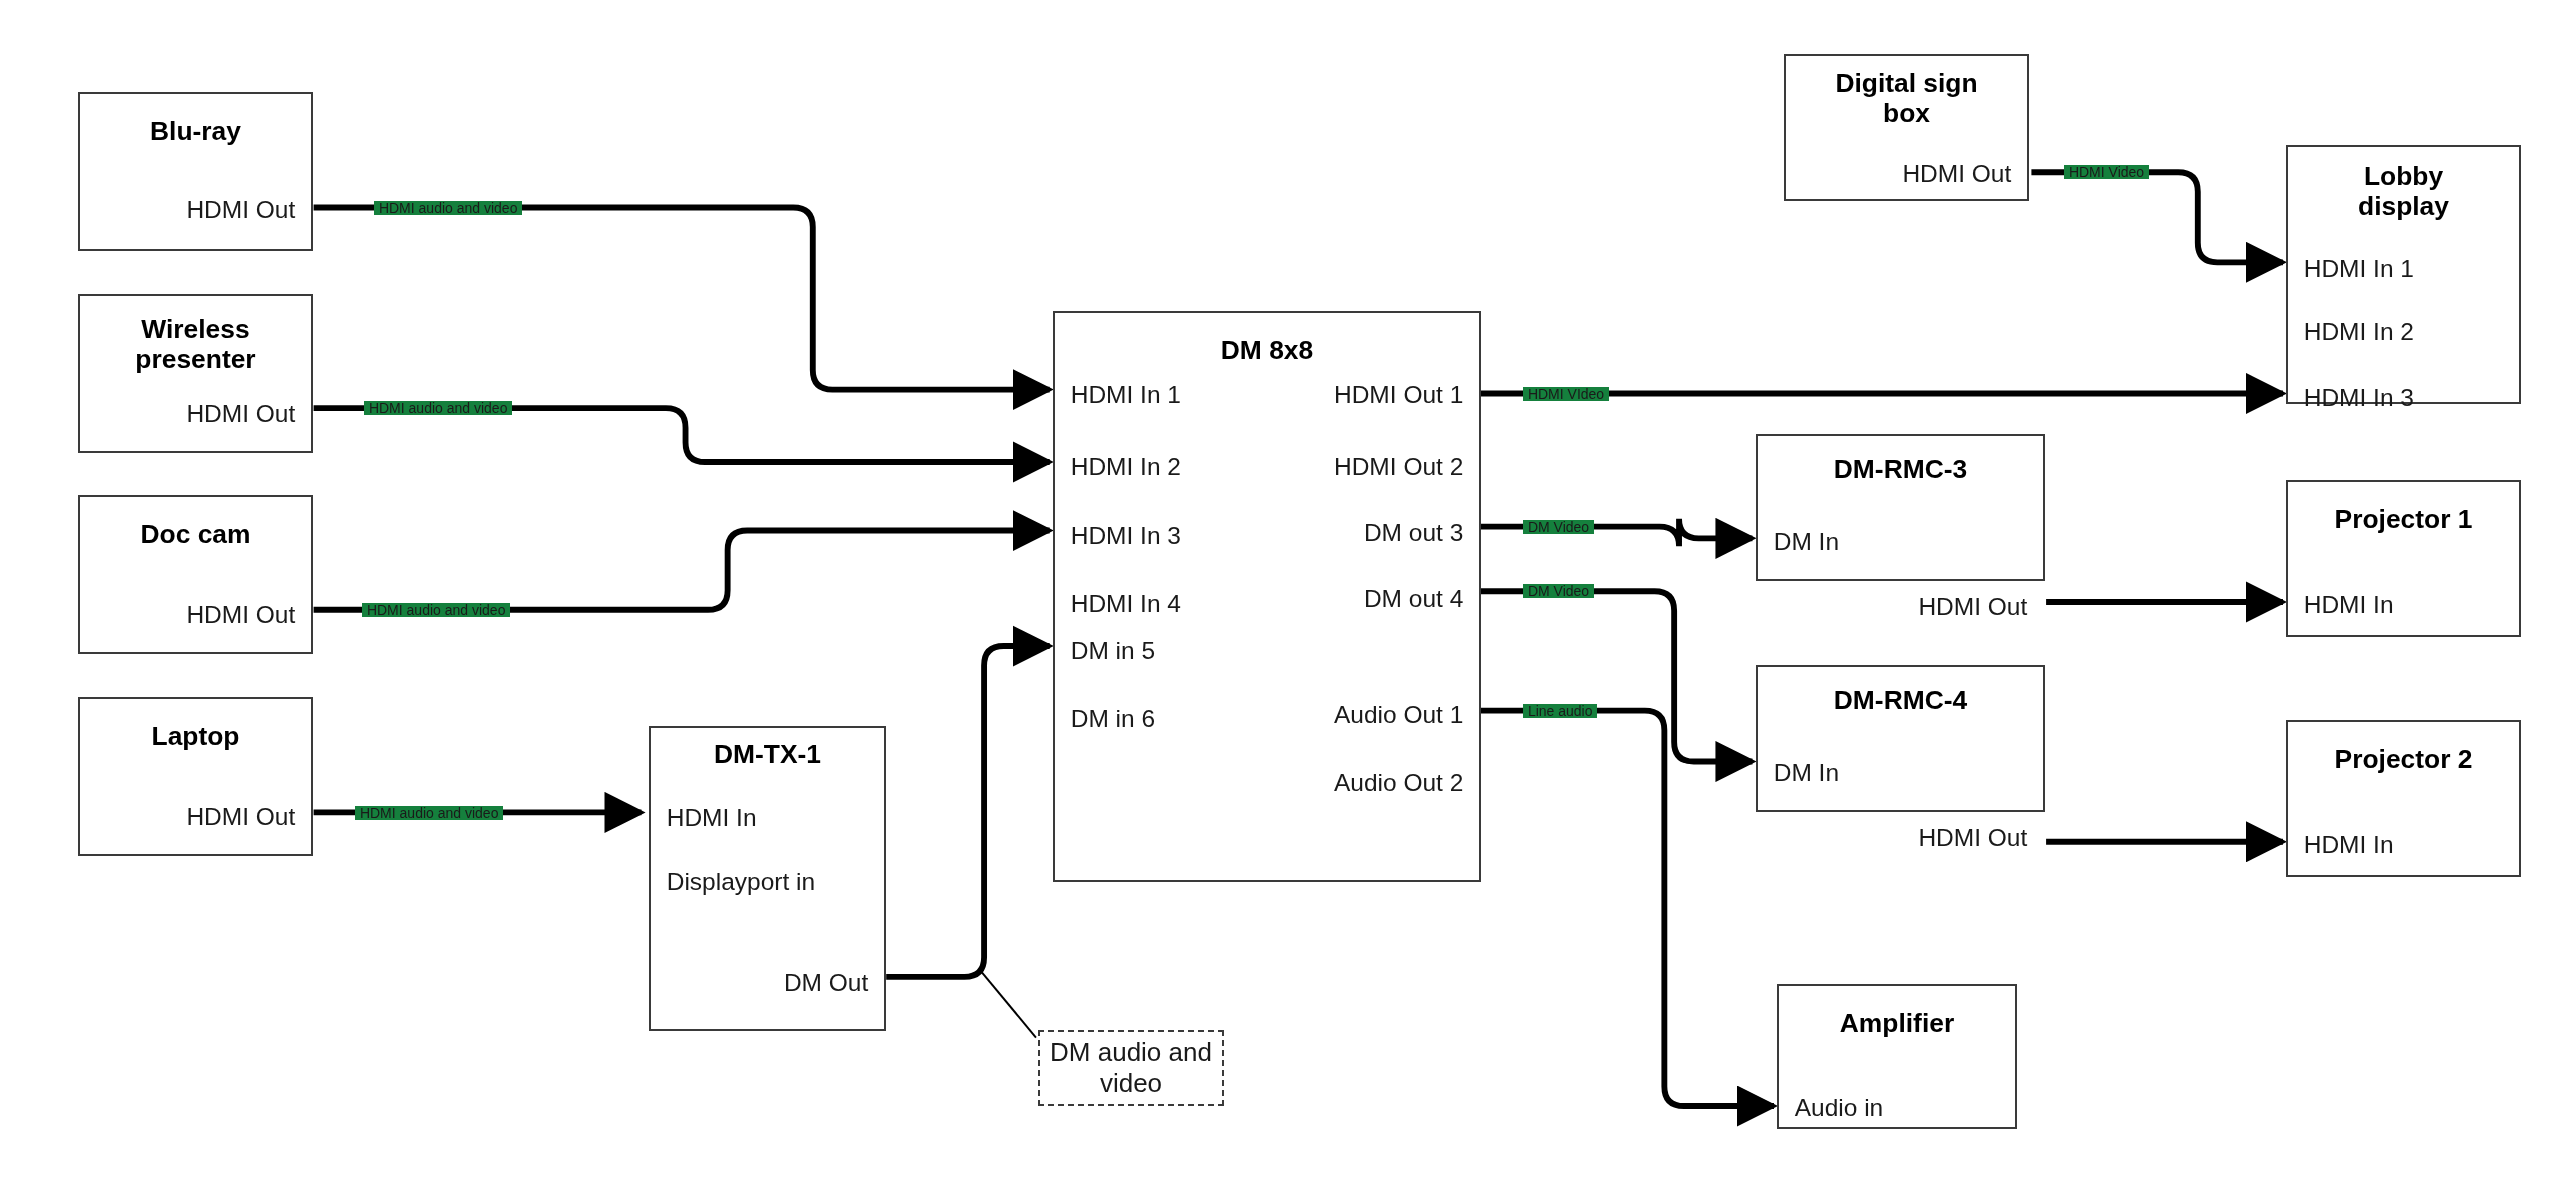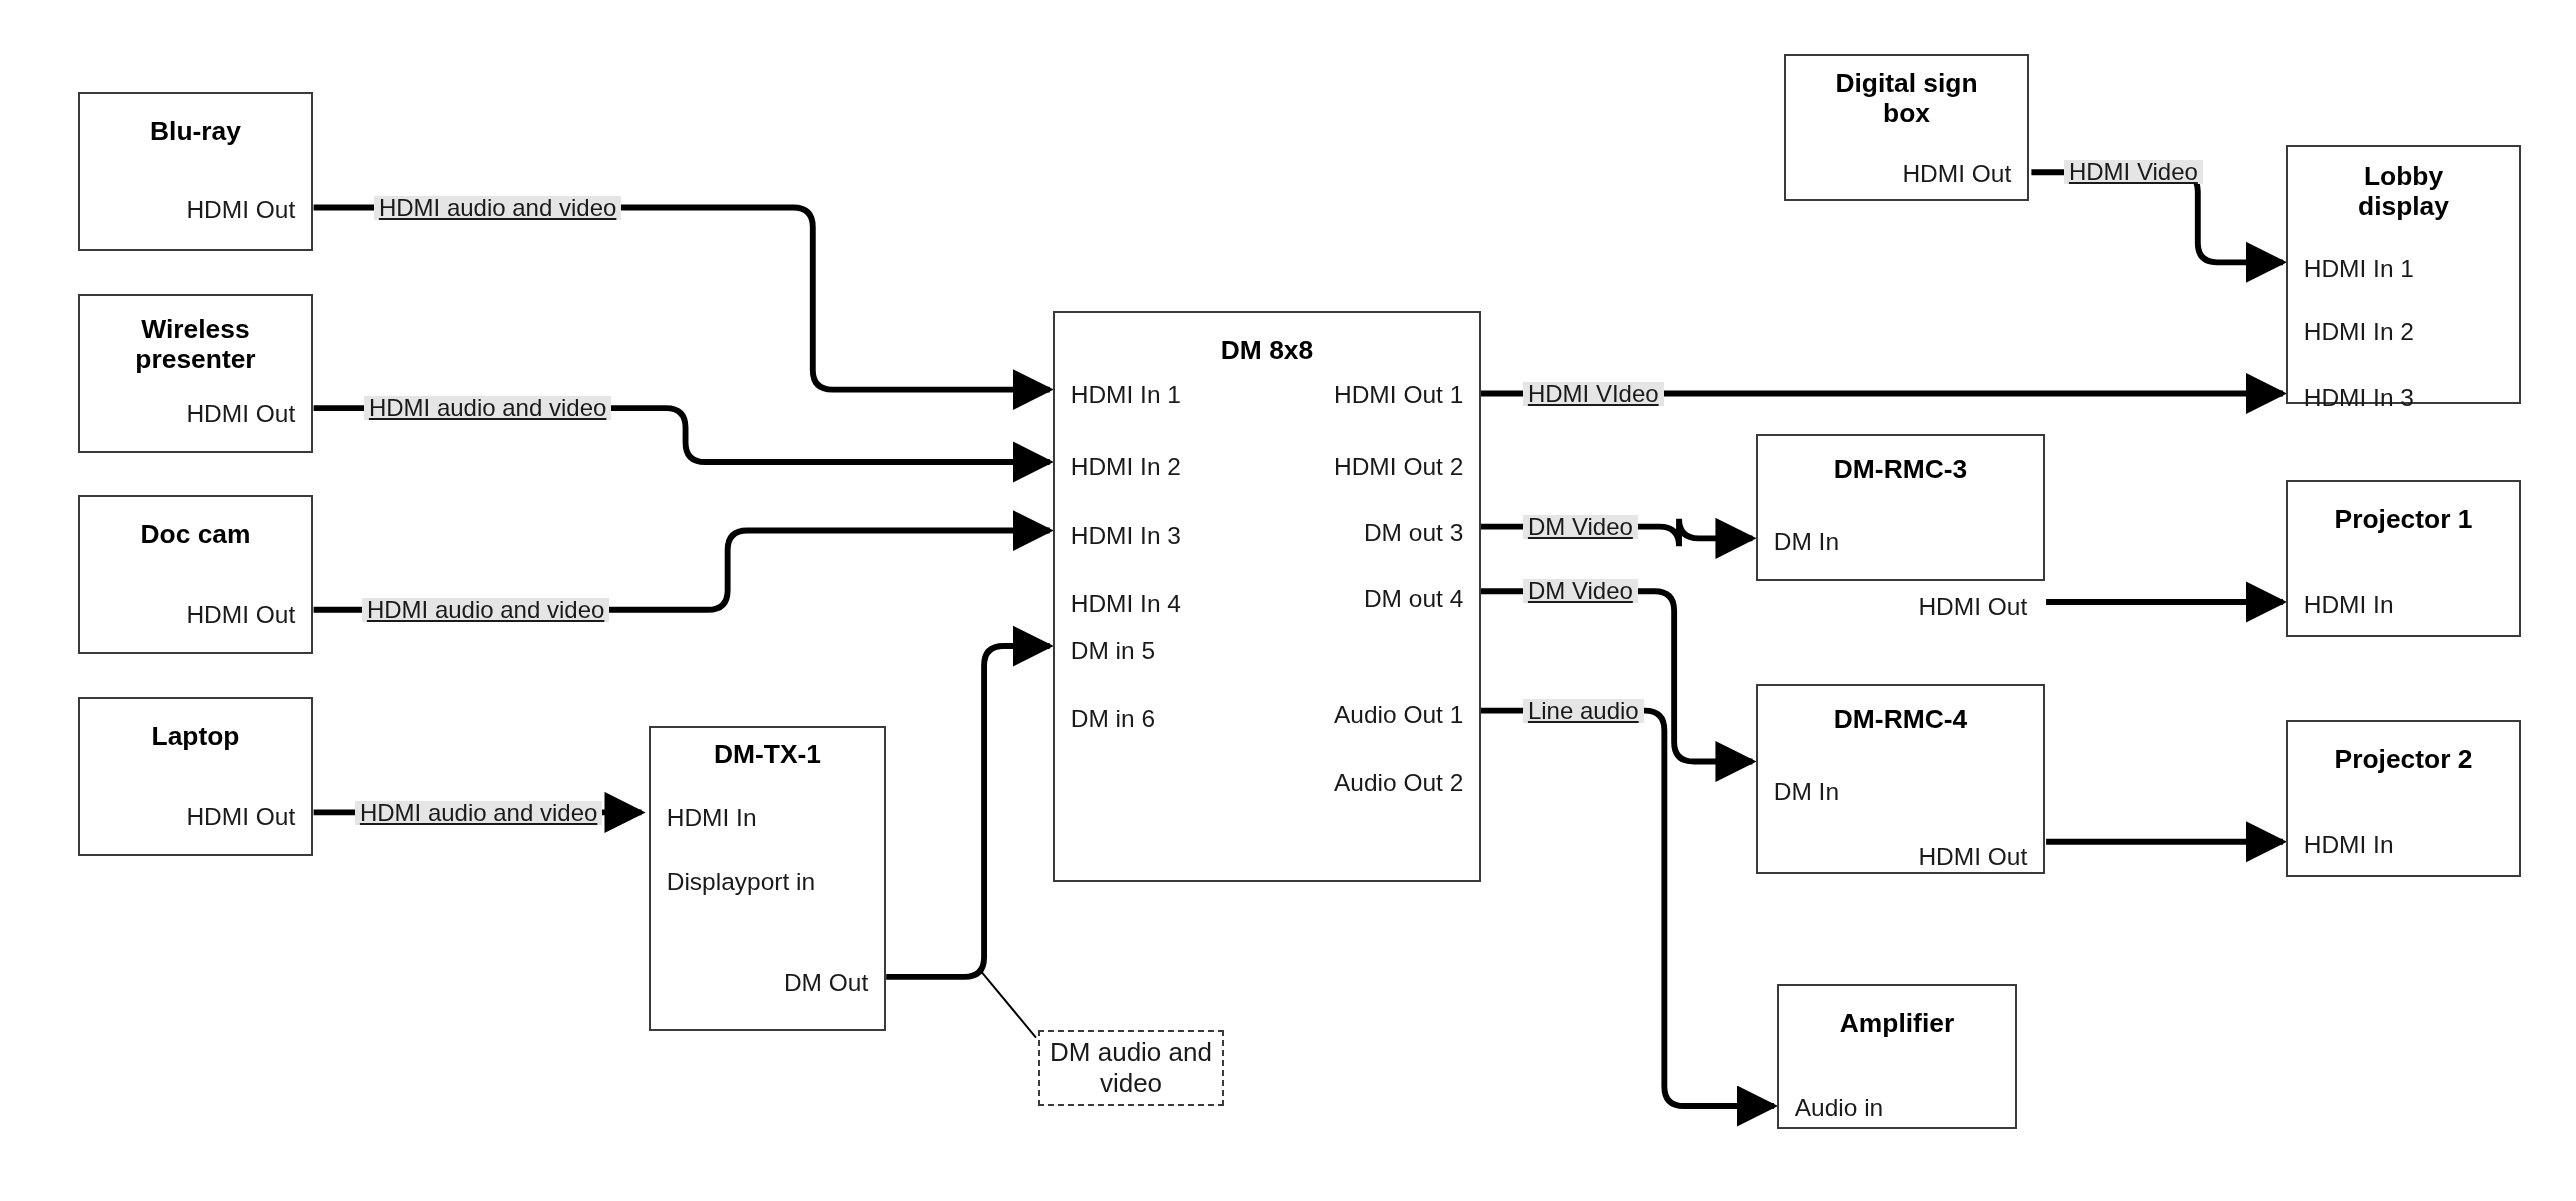--- a/index.html
+++ b/index.html
@@ -45,28 +45,27 @@
     position: absolute;
     font-size: 24.5px;
     color: #1a1a1a;
     white-space: nowrap;
     line-height: 1;
   }
   .port.left  { left: 15.7px; text-align: left; }
   .port.right { right: 15.7px; text-align: center; }
   .wire-label {
     position: absolute;
-    font-size: 24px;
+    font-size: 14px;
     color: #1a1a1a;
-    background: #e5e5e5;
+    background: #15803d;
     white-space: nowrap;
     line-height: 1;
     padding: 0 4.9px;
     transform: translateY(-50%);
-    text-decoration: underline;
   }
   .callout {
     position: absolute;
     box-sizing: border-box;
     border: 2px dashed #3a3a3a;
     background: #ffffff;
     font-size: 26px;
     color: #1a1a1a;
     text-align: center;
     display: flex;
@@ -177,21 +176,21 @@
     <div class="port left" style="top:173px;">HDMI In 2</div>
     <div class="port left" style="top:239px;">HDMI In 3</div>
   </div>
 
   <div class="node" style="left:1756px; top:434px; width:289px; height:147px;">
     <div class="node-title" style="top:17.6px;">DM-RMC-3</div>
     <div class="port left" style="top:94px;">DM In</div>
     <div class="port right" style="top:159px;">HDMI Out</div>
   </div>
 
-  <div class="node" style="left:1756px; top:684px; width:289px; height:190px;">
+  <div class="node" style="left:1756px; top:665px; width:289px; height:147px;">
     <div class="node-title" style="top:17.6px;">DM-RMC-4</div>
     <div class="port left" style="top:94px;">DM In</div>
     <div class="port right" style="top:159px;">HDMI Out</div>
   </div>
 
   <div class="node" style="left:2286px; top:480px; width:235px; height:157px;">
     <div class="node-title" style="top:21.5px;">Projector 1</div>
     <div class="port left" style="top:111px;">HDMI In</div>
   </div>
 

